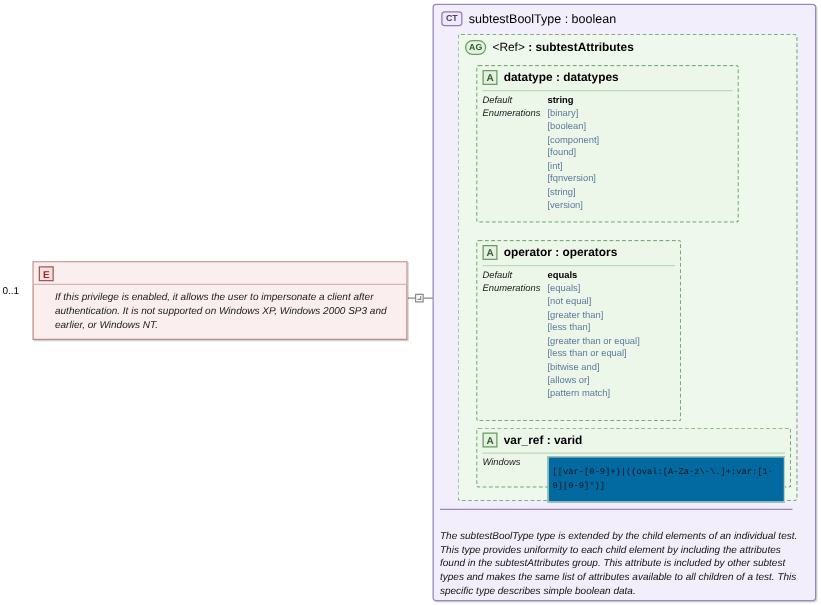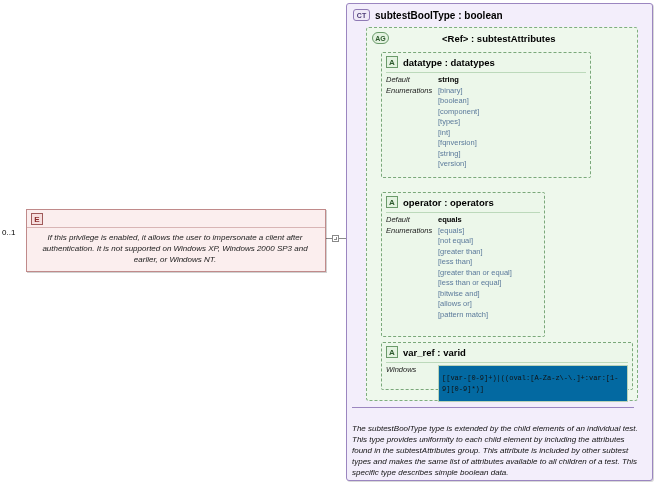--- a/index.html
+++ b/index.html
@@ -80,26 +80,25 @@
     border-radius: 3px;
     width: 17px;
     font-size: 7px;
   }
   #element-title {
     font-size: 10px;
     font-weight: bold;
     color: #000;
   }
   #element-doc {
-    padding: 4px 6px 4px 4px;
+    padding: 4px 6px 4px 17px;
     font-size: 8px;
     font-style: italic;
     line-height: 11px;
     color: #1a1a1a;
-    text-align: center;
   }
   #occurs-label {
     position: absolute;
     left: 2px;
     top: 228px;
     font-size: 8px;
     color: #000;
   }
 
   
@@ -113,21 +112,21 @@
     border-radius: 3px;
     box-shadow: 1px 1px 0 rgba(0,0,0,0.15);
   }
   #ct-header {
     display: flex;
     align-items: center;
     padding: 5px 0 3px 6px;
   }
   #ct-title {
     font-size: 10px;
-    font-weight: bold;
+    font-weight: normal;
   }
 
   
   #ag-box {
     left: 366px;
     top: 27px;
     width: 272px;
     height: 374px;
     border: 1px dashed #7fae7f;
     background: #eef8ec;
@@ -135,21 +134,21 @@
   }
   #ag-header {
     display: flex;
     align-items: center;
     padding: 4px 0 2px 5px;
   }
   #ag-title {
     font-size: 9.5px;
     font-weight: bold;
   }
-  #ag-title .ref { font-weight: bold; margin-left: 48px; }
+  #ag-title .ref { font-weight: normal; }
 
   
   .attr-box {
     position: absolute;
     border: 1px dashed #7aa87a;
     background: #ecf7ea;
     box-sizing: border-box;
     border-radius: 2px;
   }
   .attr-header {
@@ -304,21 +303,21 @@
       <div class="facet-row">
         <span class="facet-label">Default</span>
         <span class="facet-value bold">string</span>
       </div>
       <div class="facet-row">
         <span class="facet-label">Enumerations</span>
         <span class="enum-list">
           <span class="facet-value dim">[binary]</span>
           <span class="facet-value dim">[boolean]</span>
           <span class="facet-value dim">[component]</span>
-          <span class="facet-value dim">[types]</span>
+          <span class="facet-value dim">[found]</span>
           <span class="facet-value dim">[int]</span>
           <span class="facet-value dim">[fqnversion]</span>
           <span class="facet-value dim">[string]</span>
           <span class="facet-value dim">[version]</span>
         </span>
       </div>
     </div>
   </div>
 
   <div class="attr-box" id="attr-operator">

